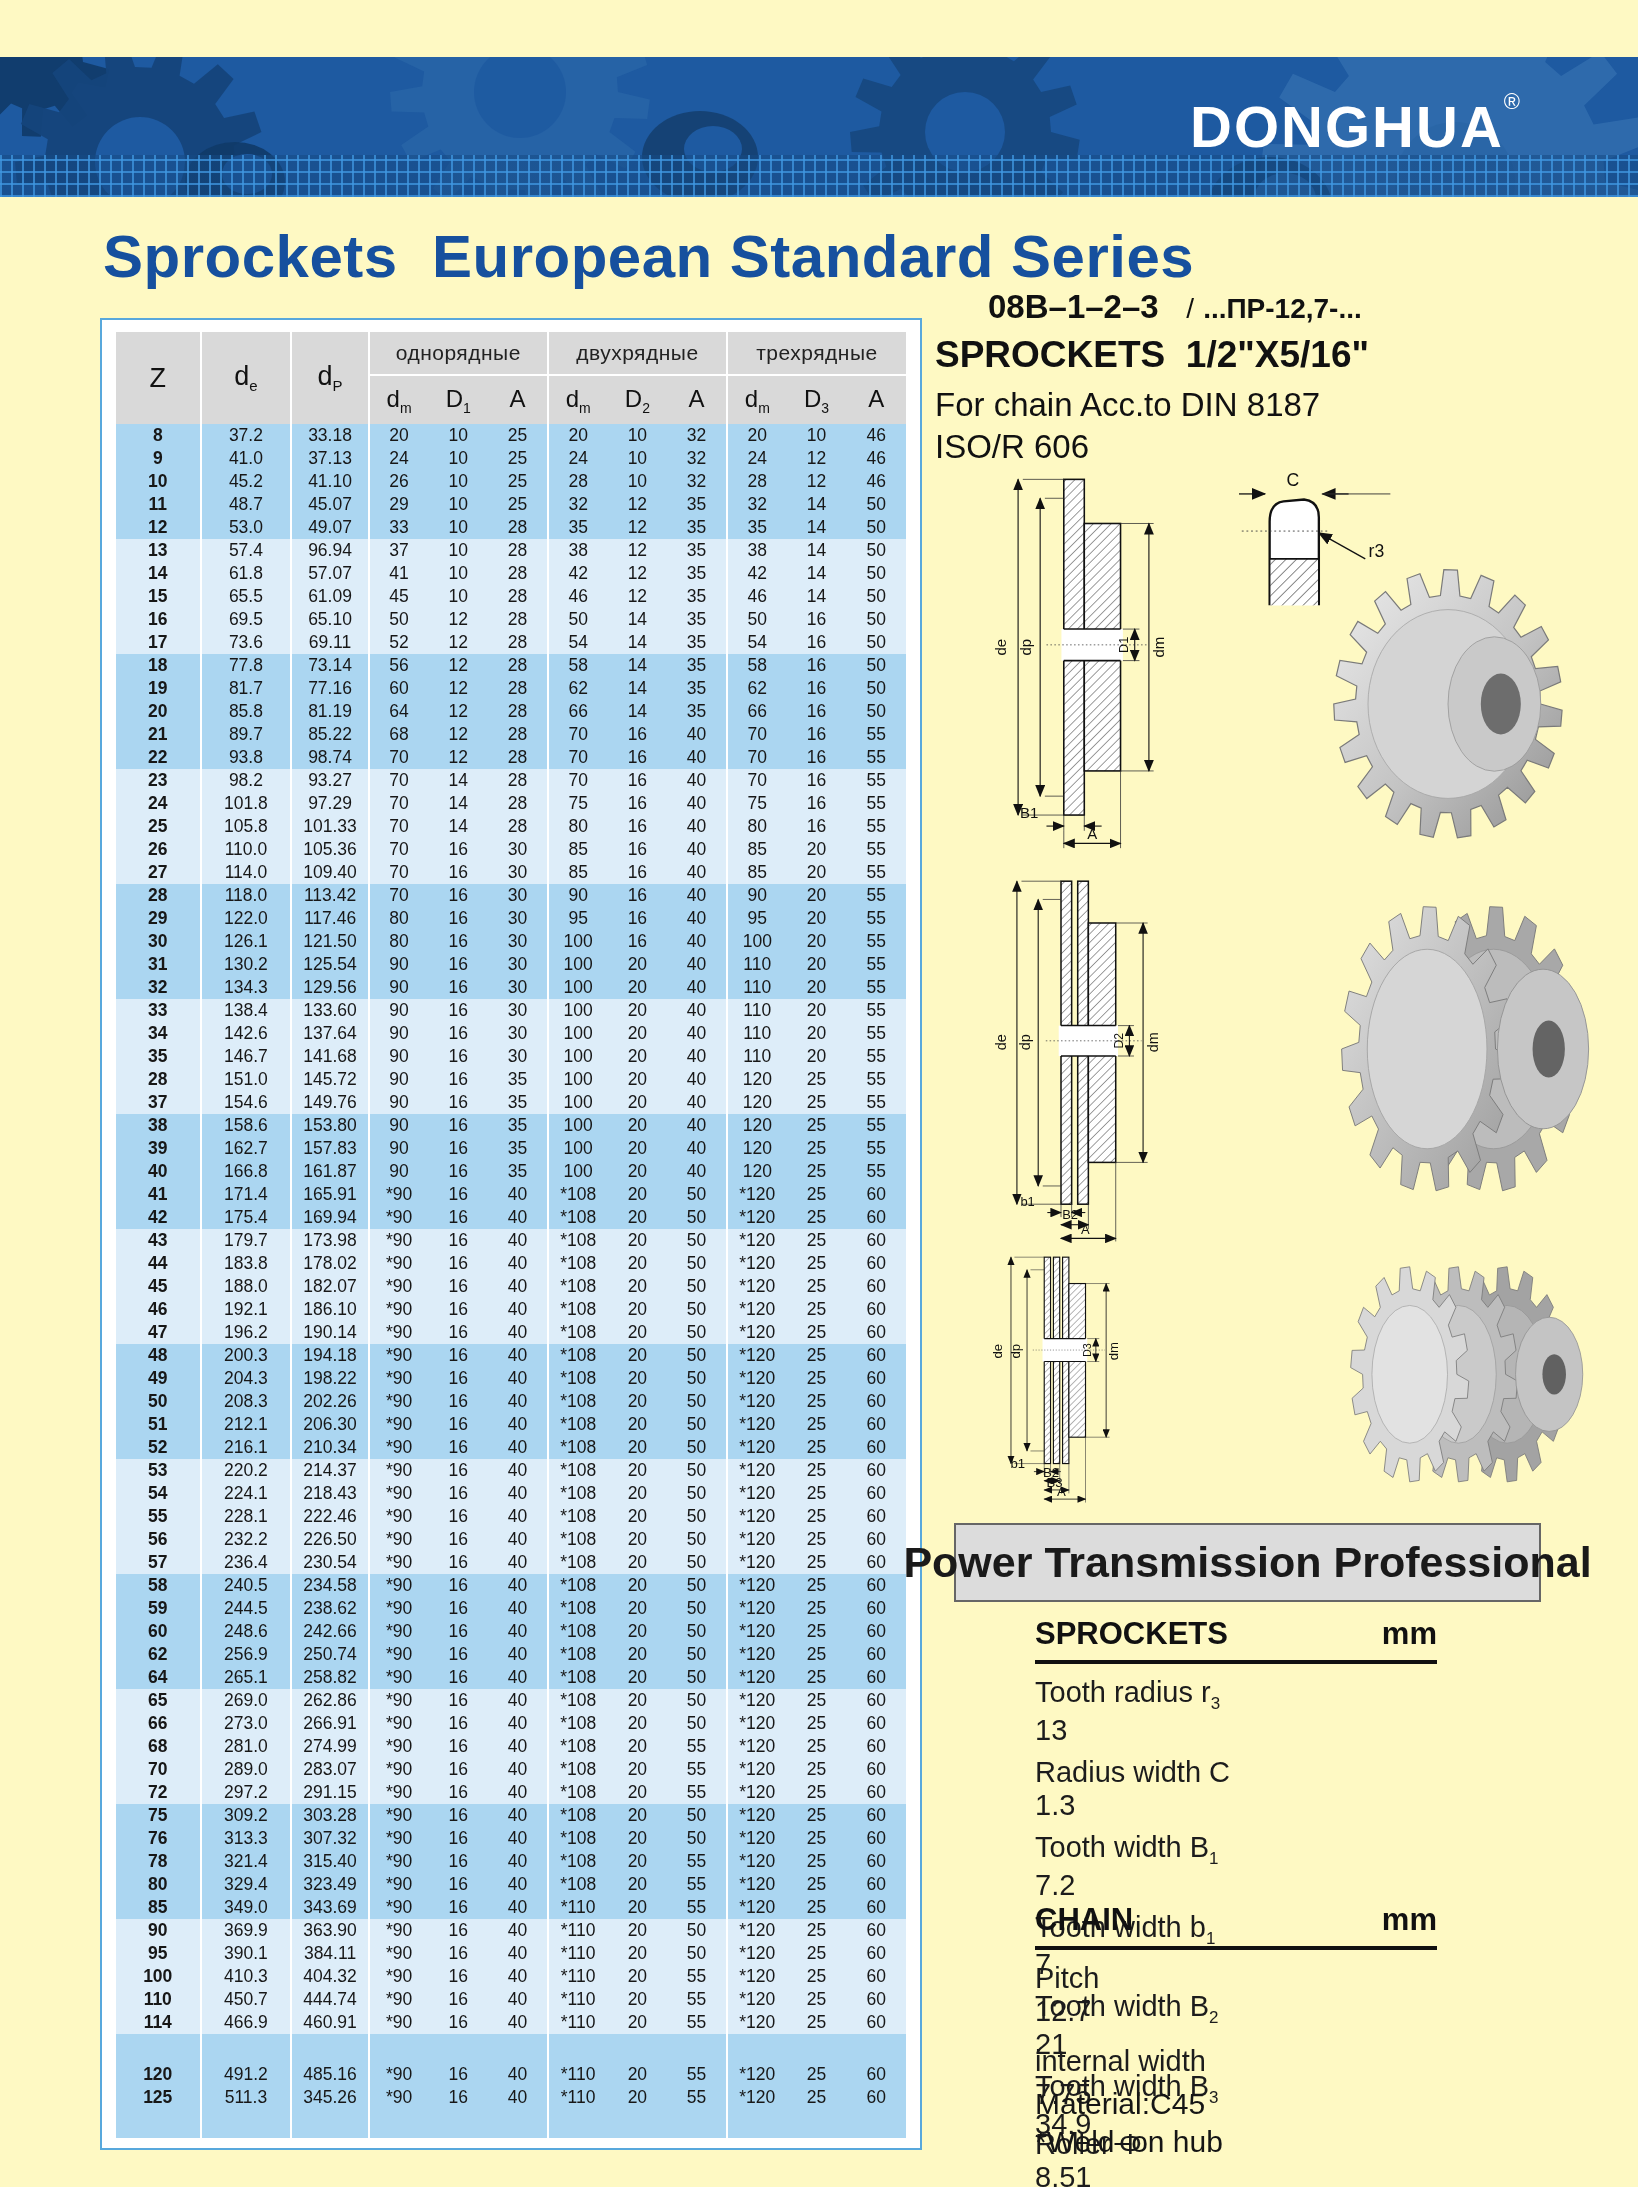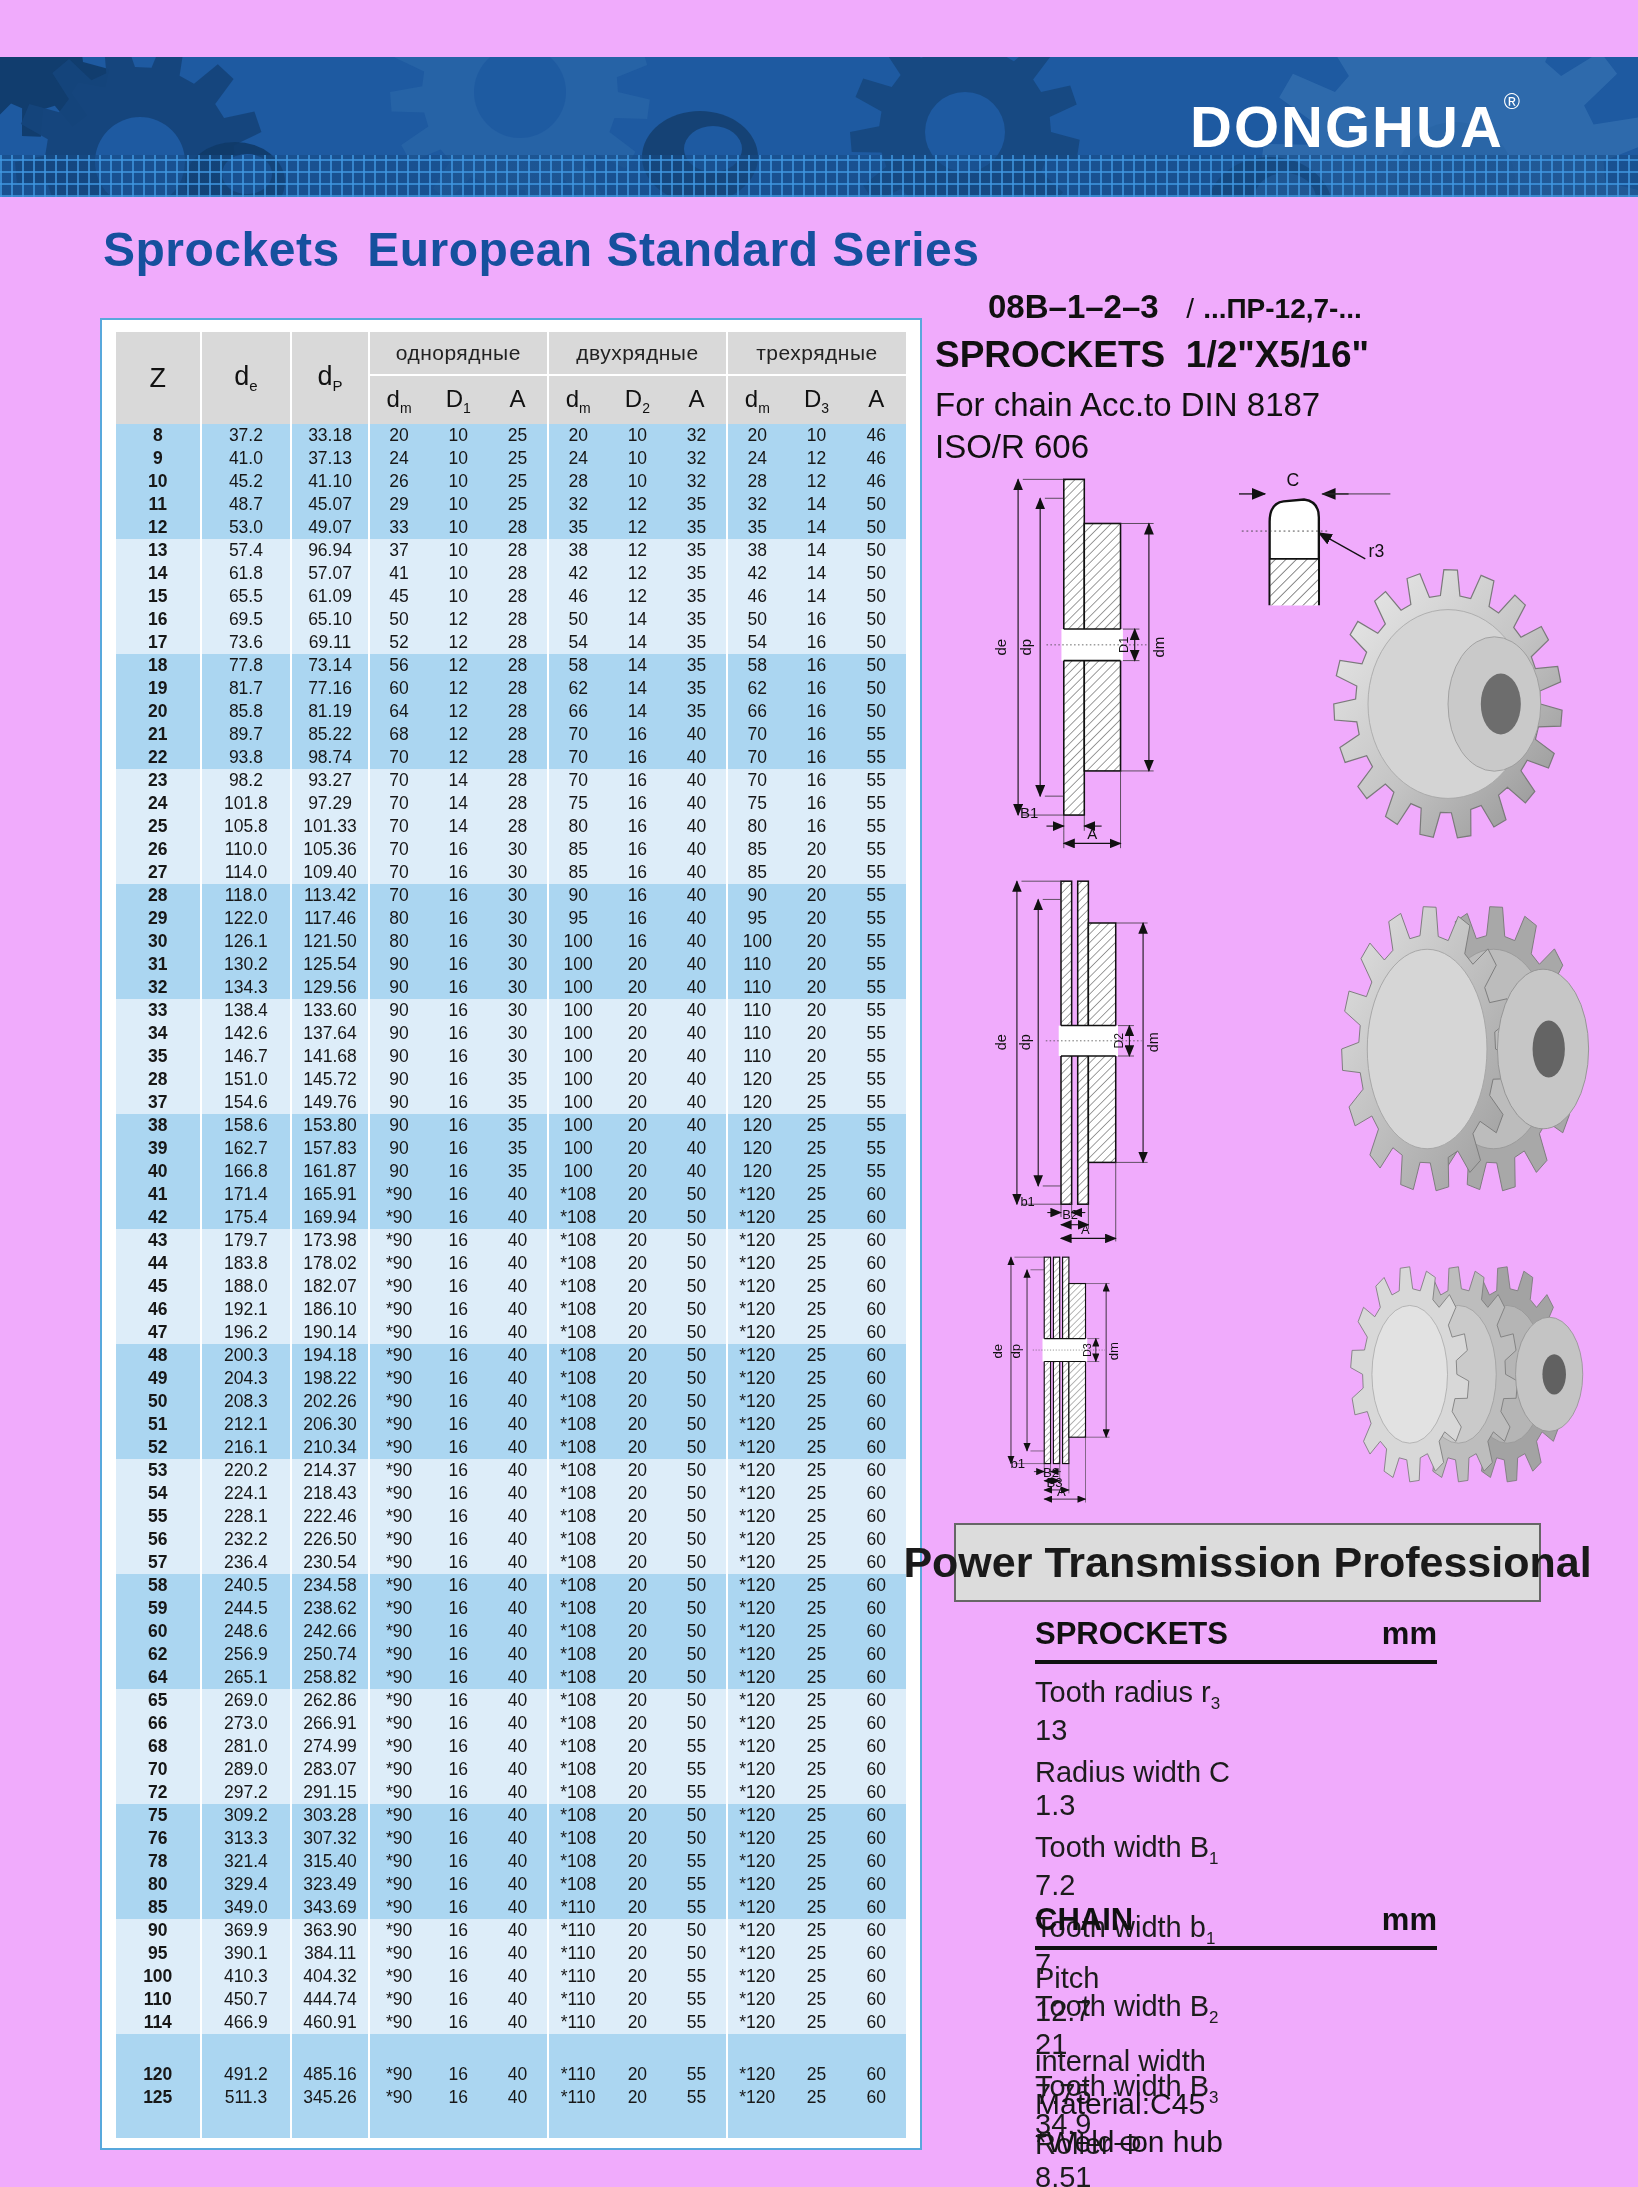--- a/index.html
+++ b/index.html
@@ -1,32 +1,32 @@
 <!DOCTYPE html>
 <html><head>
 <meta charset="utf-8">
 <style>
   html,body{margin:0;padding:0;background:#fff;}
-  .page{position:relative;width:1638px;height:2187px;background:#f0abfc;overflow:hidden;
+  .page{position:relative;width:1638px;height:2187px;background:#fef9c3;overflow:hidden;
         font-family:"Liberation Sans",sans-serif;color:#111;}
 
   
   .top-banner{position:absolute;left:0;top:57px;width:1638px;height:140px;background:#1e5aa1;overflow:hidden;}
   .banner-art{position:absolute;left:0;top:0;width:1638px;height:140px;}
   .banner-grid{position:absolute;left:0;bottom:0;width:100%;height:42px;
      background-image:
        repeating-linear-gradient(90deg, rgba(64,152,226,.75) 0 2px, transparent 2px 11px),
        repeating-linear-gradient(0deg, rgba(64,152,226,.75) 0 2px, transparent 2px 12px),
        linear-gradient(rgba(21,74,132,.55), rgba(21,74,132,.55));}
   .brand{position:absolute;right:118px;top:32px;color:#fff;font-weight:bold;font-size:58px;
          letter-spacing:2px;white-space:pre;}
   .brand sup{font-size:22px;font-weight:normal;vertical-align:38px;letter-spacing:0;}
 
   
-  .page-title{position:absolute;left:103px;top:222px;margin:0;font-size:48px;font-weight:bold;
+  .page-title{position:absolute;left:103px;top:222px;margin:0;font-size:60px;font-weight:bold;
               color:#16509e;letter-spacing:.5px;white-space:pre;}
 
   
   .main-table-wrap{position:absolute;left:100px;top:318px;width:822px;height:1832px;
                    border:2px solid #58a8dc;box-sizing:border-box;padding:12px 14px;background:#fff;}
   table.spec{width:100%;border-collapse:collapse;table-layout:fixed;}
   table.spec th,table.spec td{padding:0;text-align:center;vertical-align:middle;overflow:hidden;}
   table.spec thead th{background:#d9d9d9;font-weight:normal;}
   .base-th{font-size:27px;}
   .base-th sub{font-size:15px;}

